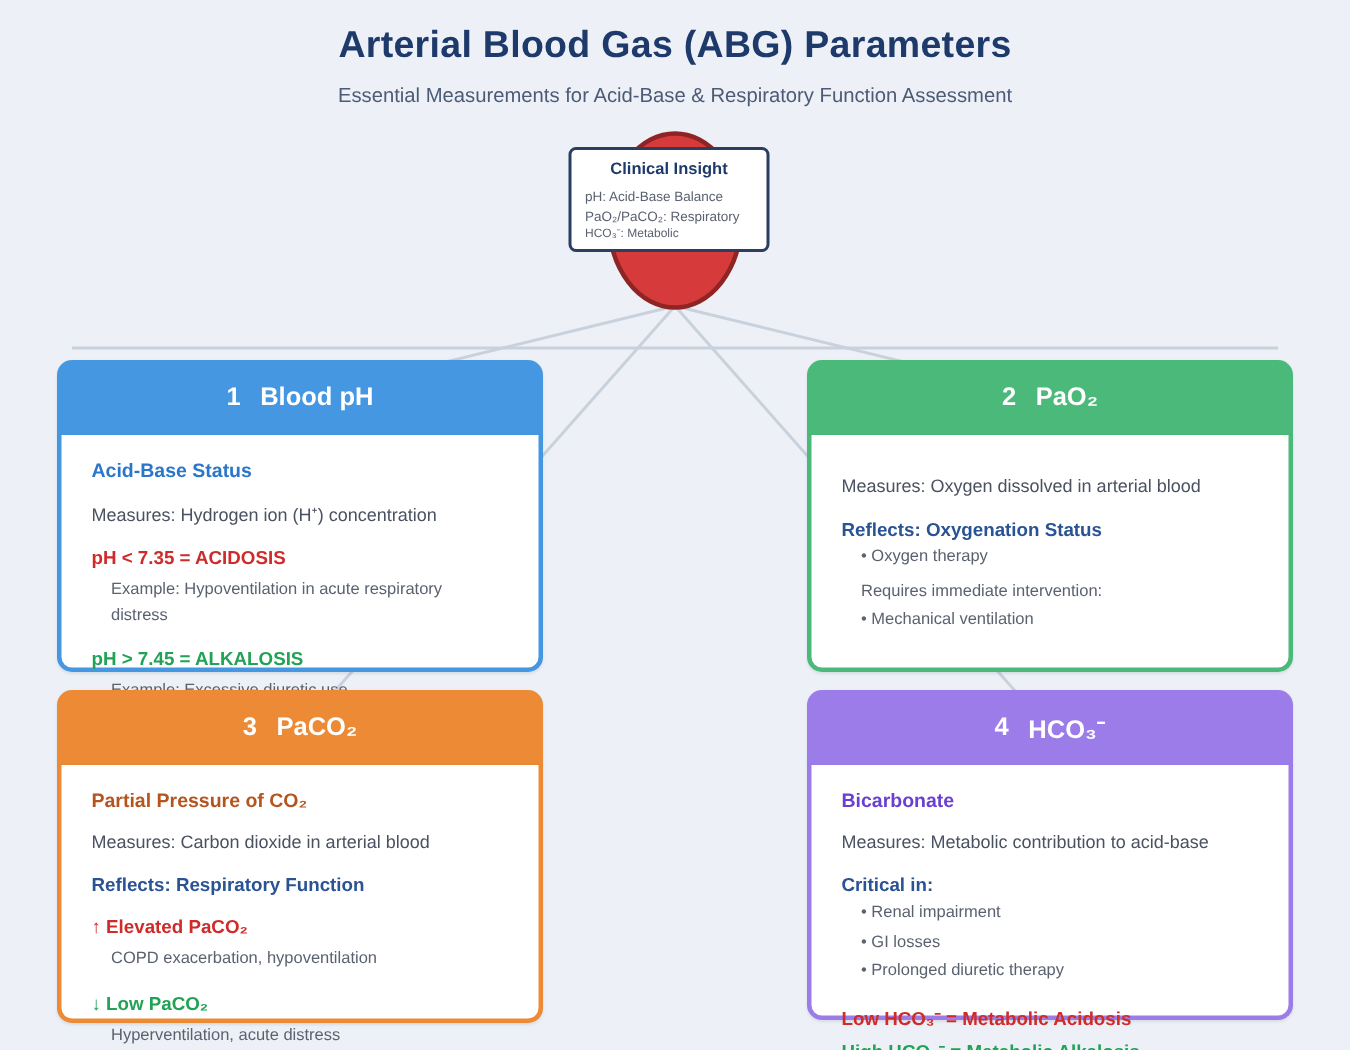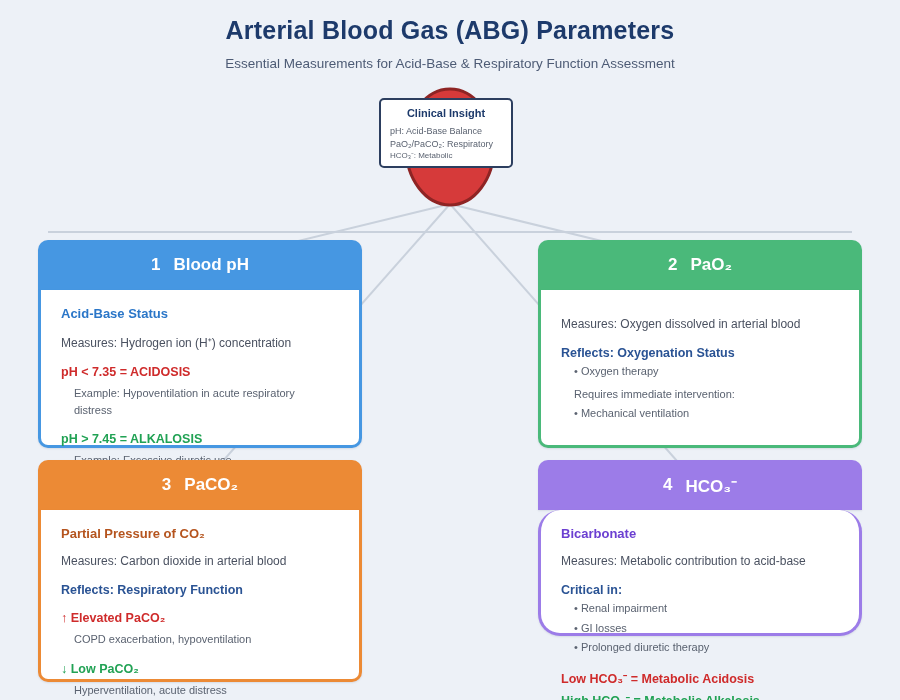--- a/index.html
+++ b/index.html
@@ -55,21 +55,21 @@
     box-shadow:0 1px 2px rgba(20,40,80,.10);
   }
   .card-body{
     box-sizing:border-box;background:#ffffff;
     border:3px solid;border-top:none;border-radius:0 0 10px 10px;
     padding:14px 20px 10px;
     box-shadow:0 1px 2px rgba(20,40,80,.10);
   }
   .card1 .card-body,.card2 .card-body{height:158px;}
   .card3 .card-body{height:172px;}
-  .card4 .card-body{height:126px;border-radius:22px;}
+  .card4 .card-body{height:170px;}
 
   .section-title{font-size:13px;font-weight:bold;margin-top:2px;}
   .measures{font-size:12px;color:var(--body_text,#4a5160);margin-top:13px;}
   .keyline{font-size:12.5px;font-weight:bold;color:var(--info,#2a5394);margin-top:15px;}
   .finding{font-size:12.5px;font-weight:bold;margin-top:14px;}
   .finding.red{color:var(--alert,#cf2b2b);}
   .finding.green{color:var(--ok,#21a254);}
   .finding.tight{margin-top:5px;}
   .detail{
     font-size:11px;color:var(--muted_text,#5a6270);

